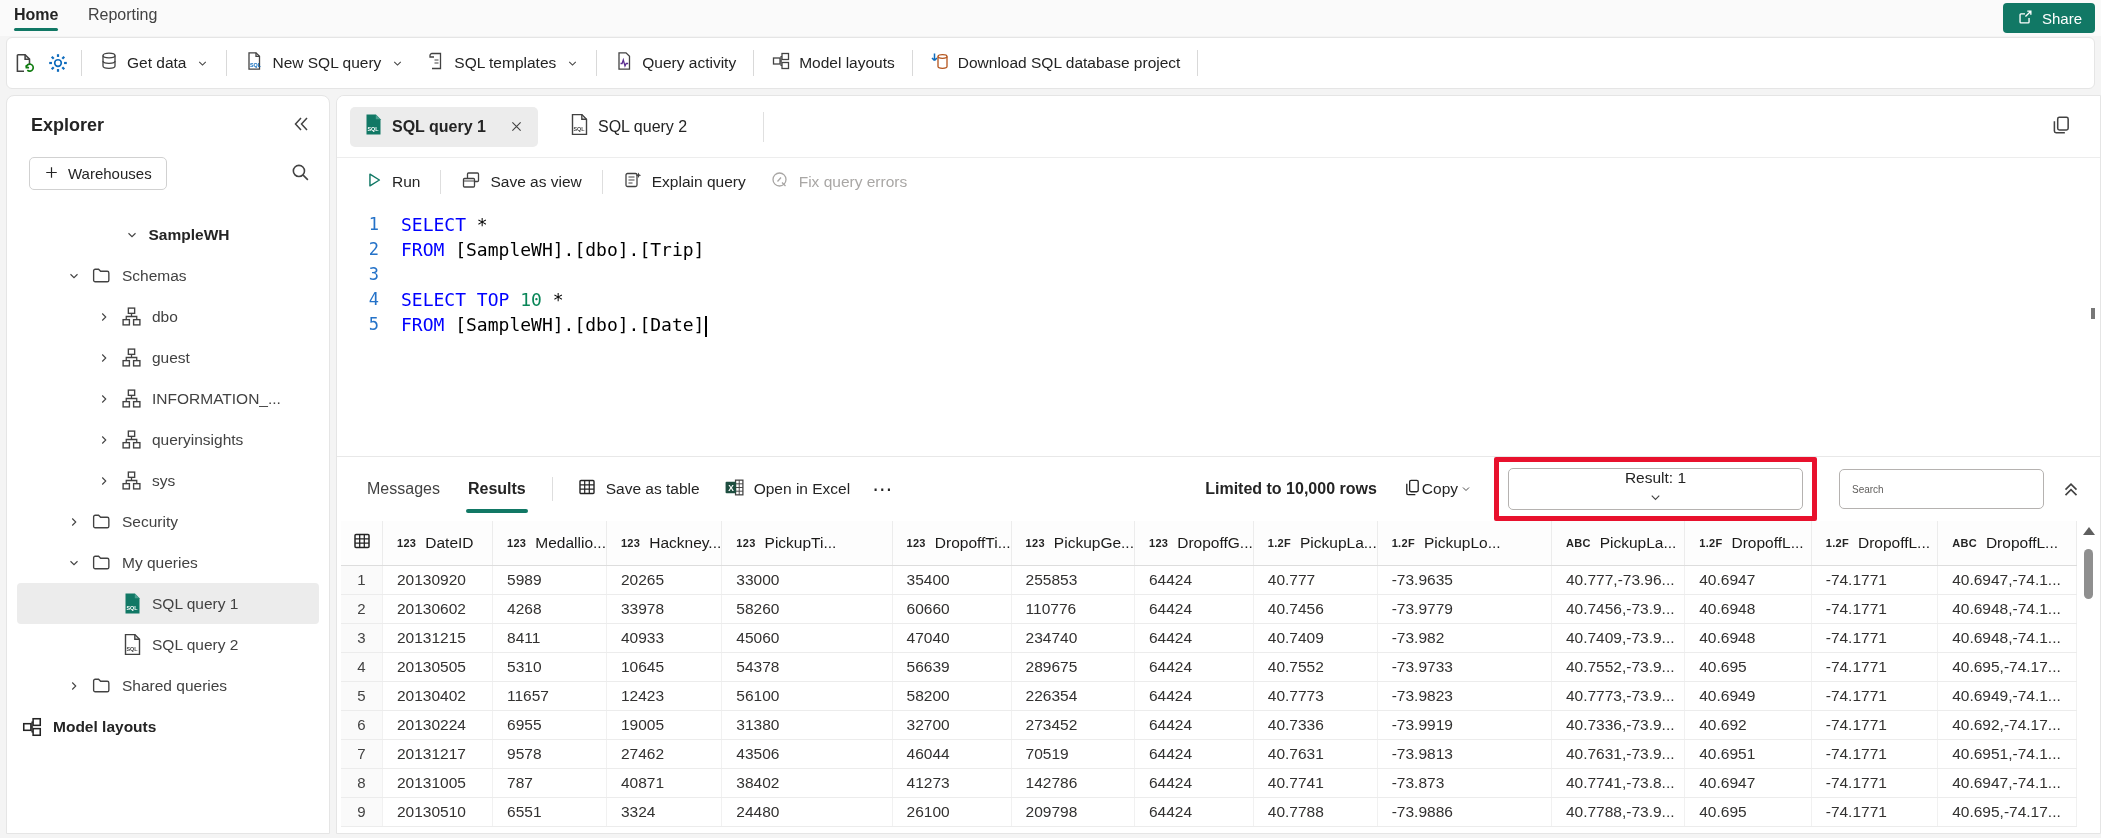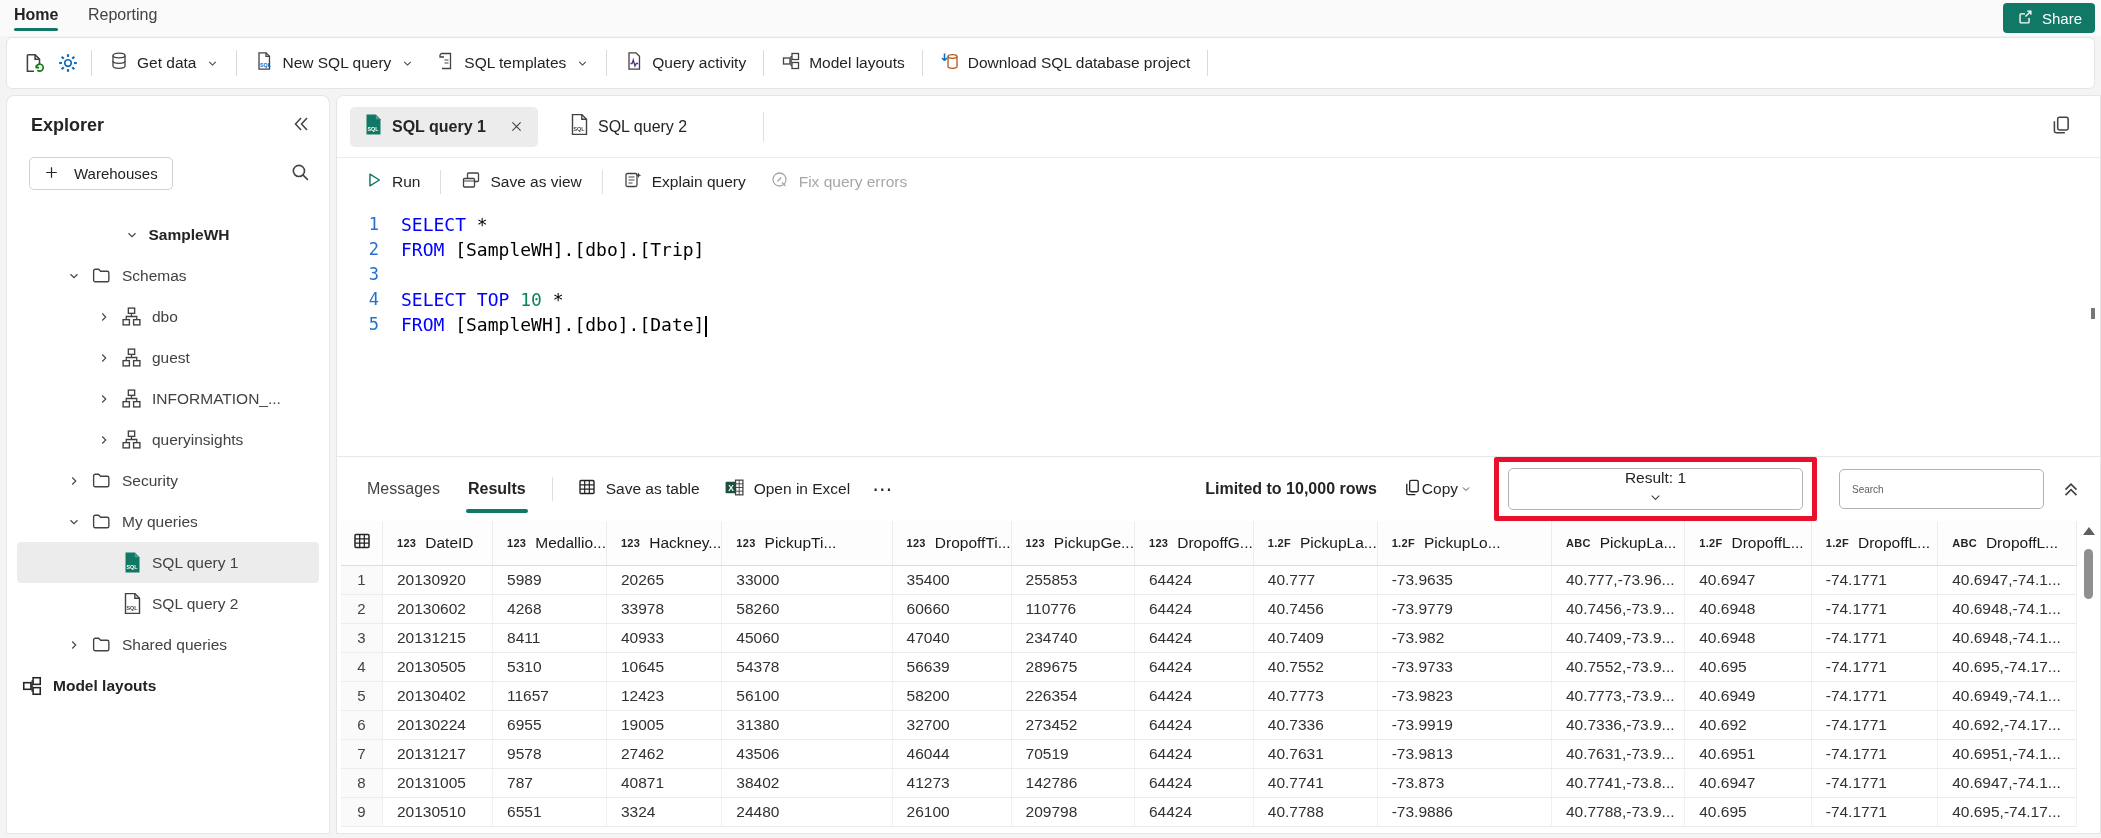--- a/index.html
+++ b/index.html
@@ -9,35 +9,35 @@
 
   
   .topnav { position:absolute; top:0; left:0; right:0; height:36px; background:#fafafa; }
   .navtab { position:absolute; top:6px; font-size:16px; color:#424242; cursor:pointer; }
   .navtab.home { left:14px; font-weight:700; color:#242424; }
   .navtab.home::after { content:""; position:absolute; left:0; right:0; bottom:-7px; height:3px; border-radius:2px; background:#117865; }
   .navtab.reporting { left:88px; }
   .sharebtn { position:absolute; top:3px; right:6px; height:30px; background:#117865; border-radius:4px; color:#fff; display:flex; align-items:center; gap:8px; padding:0 13px; font-size:15px; cursor:pointer; }
 
   
-  .ribbon { position:absolute; top:37px; left:6px; right:6px; height:52px; background:#fff; border:1px solid #e5e5e5; border-radius:6px; display:flex; align-items:center; padding-left:10px; }
+  .ribbon { position:absolute; top:37px; left:6px; right:6px; height:52px; background:#fff; border:1px solid #e5e5e5; border-radius:6px; display:flex; align-items:center; }
   .iconbtn { width:34px; height:34px; display:flex; align-items:center; justify-content:center; border-radius:4px; cursor:pointer; }
   .ritem { display:flex; align-items:center; gap:8px; padding:0 11px; height:36px; border-radius:4px; cursor:pointer; font-size:15.5px; color:#242424; white-space:nowrap; }
   .rdiv { width:1px; height:26px; background:#d9d9d9; margin:0 6px; }
   .chev { display:flex; align-items:center; margin-left:2px; }
 
   
   .sidebar { position:absolute; top:95px; left:6px; width:324px; bottom:-8px; background:#fff; border:1px solid #e5e5e5; border-radius:8px 8px 0 0; }
   .editorcard { position:absolute; top:95px; left:336px; right:0px; bottom:-8px; background:#fff; border:1px solid #e5e5e5; border-radius:8px 0 0 0; overflow:hidden; }
 
   
   .exp-head { display:flex; align-items:center; justify-content:space-between; padding:18px 18px 6px 24px; }
   .exp-title { font-size:18px; font-weight:700; }
   .exp-actions { display:flex; align-items:center; justify-content:space-between; padding:14px 18px 10px 22px; }
-  .whbtn { display:flex; align-items:center; gap:15px; border:1px solid #d1d1d1; border-radius:5px; height:33px; padding:0 14px; font-size:15px; background:#fff; cursor:pointer; }
+  .whbtn { display:flex; align-items:center; gap:9px; border:1px solid #d1d1d1; border-radius:5px; height:33px; padding:0 14px; font-size:15px; background:#fff; cursor:pointer; }
   .tree { margin-top:14px; }
   .trow { height:41px; display:flex; align-items:center; gap:10px; font-size:15.5px; color:#424242; cursor:pointer; margin:0 10px; border-radius:4px; padding-left:18px; }
   .trow.selected { background:#ececec; }
   .trow.w600 .tlabel { font-weight:700; color:#242424; }
   .d0 { padding-left:18px;justify-content:center; } .d1 { padding-left:50px; } .d2 { padding-left:80px; }
   .d2.nochev { padding-left:106px; }
   .droot-icon { padding-left:4px; }
   .tchev { width:14px; display:flex; }
   .tglyph { display:flex; }
 
@@ -321,20 +321,36 @@
           </span>
           <span class="tglyph">
             <svg width="21" height="21" viewBox="0 0 20 20">
               <rect x="7" y="2" width="6" height="5" fill="none" stroke="#424242" stroke-width="1.3"></rect>
               <rect x="2" y="13" width="6" height="5" fill="none" stroke="#424242" stroke-width="1.3"></rect>
               <rect x="12" y="13" width="6" height="5" fill="none" stroke="#424242" stroke-width="1.3"></rect>
               <path d="M10 7v3M5 13v-3h10v3" fill="none" stroke="#424242" stroke-width="1.2"></path>
             </svg>
           </span>
           <span class="tlabel">queryinsights</span>
+        </div>
+        <div class="trow d2  ">
+          <span class="tchev">
+            <svg width="14" height="14" viewBox="0 0 20 20">
+              <path d="M7.5 5 12.5 10 7.5 15" fill="none" stroke="#424242" stroke-width="1.6"></path>
+            </svg>
+          </span>
+          <span class="tglyph">
+            <svg width="21" height="21" viewBox="0 0 20 20">
+              <rect x="7" y="2" width="6" height="5" fill="none" stroke="#424242" stroke-width="1.3"></rect>
+              <rect x="2" y="13" width="6" height="5" fill="none" stroke="#424242" stroke-width="1.3"></rect>
+              <rect x="12" y="13" width="6" height="5" fill="none" stroke="#424242" stroke-width="1.3"></rect>
+              <path d="M10 7v3M5 13v-3h10v3" fill="none" stroke="#424242" stroke-width="1.2"></path>
+            </svg>
+          </span>
+          <span class="tlabel">sys</span>
         </div>
         <div class="trow d1  ">
           <span class="tchev">
             <svg width="14" height="14" viewBox="0 0 20 20">
               <path d="M7.5 5 12.5 10 7.5 15" fill="none" stroke="#424242" stroke-width="1.6"></path>
             </svg>
           </span>
           <span class="tglyph">
             <svg width="21" height="21" viewBox="0 0 20 20">
               <path d="M2.5 5.5A1.5 1.5 0 0 1 4 4h3.2l2 2h6.3a1.5 1.5 0 0 1 1.5 1.5v7A1.5 1.5 0 0 1 15.5 16H4a1.5 1.5 0 0 1-1.5-1.5z" fill="none" stroke="#424242" stroke-width="1.3"></path>

